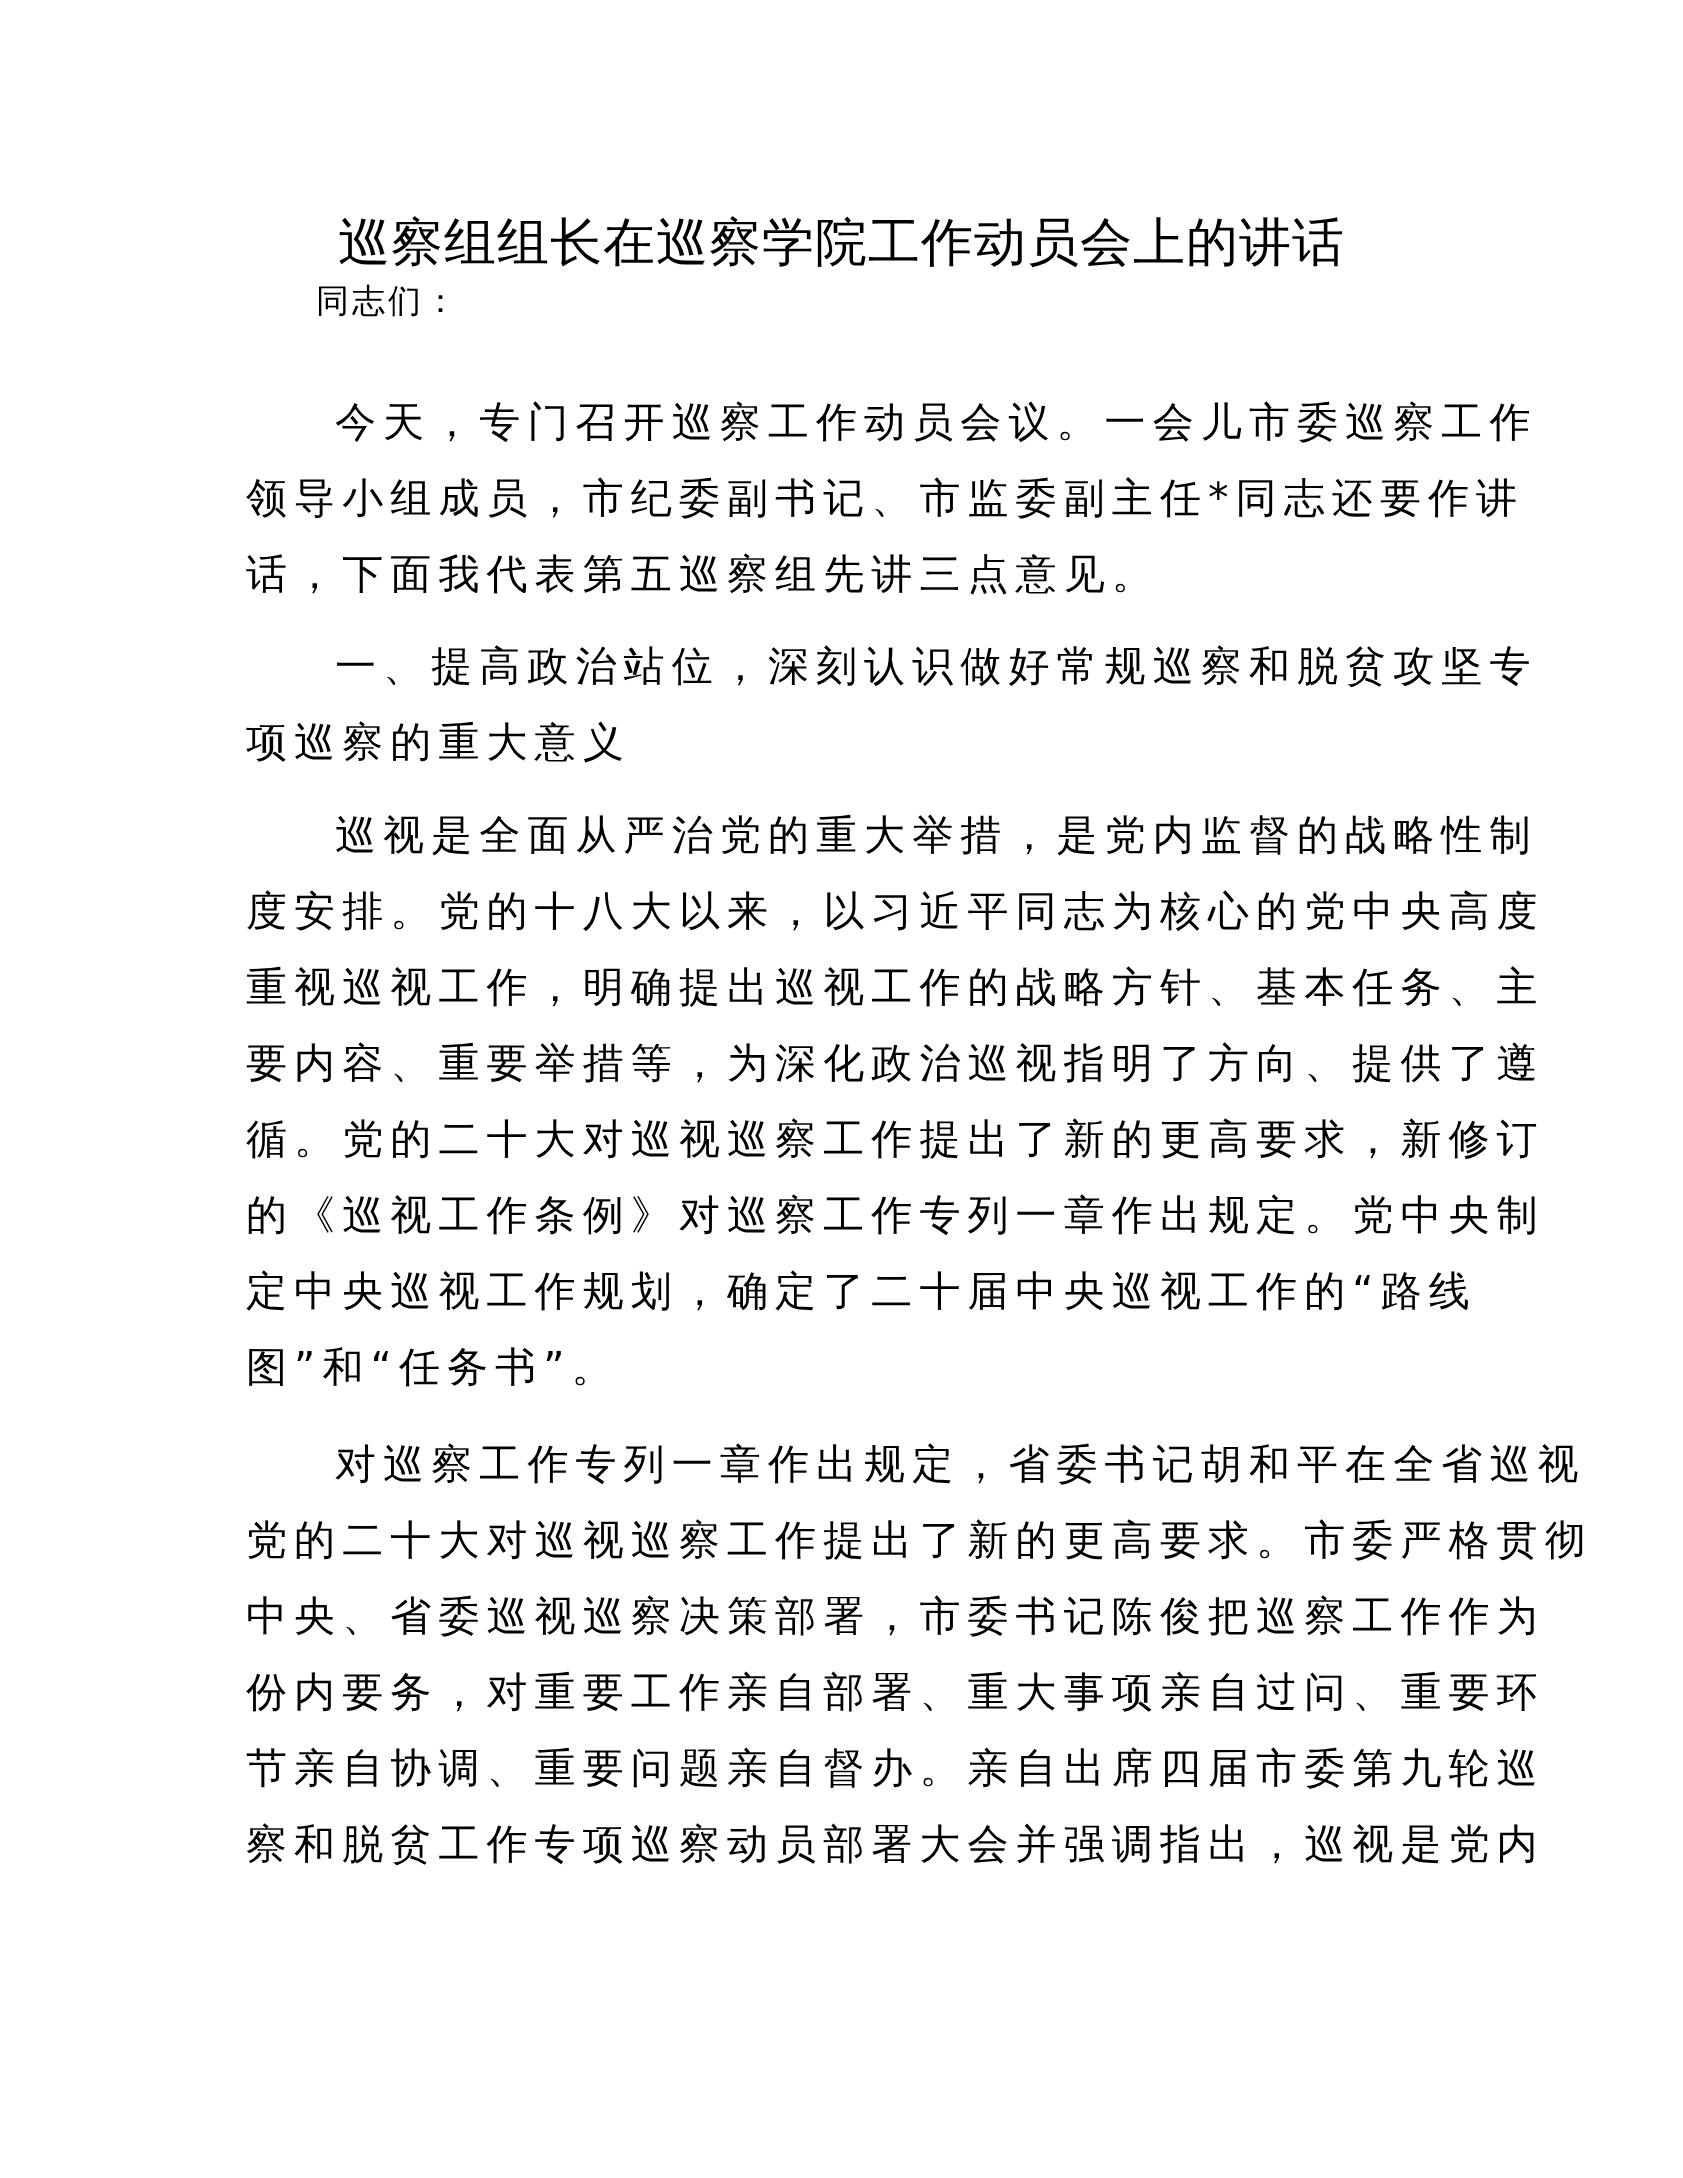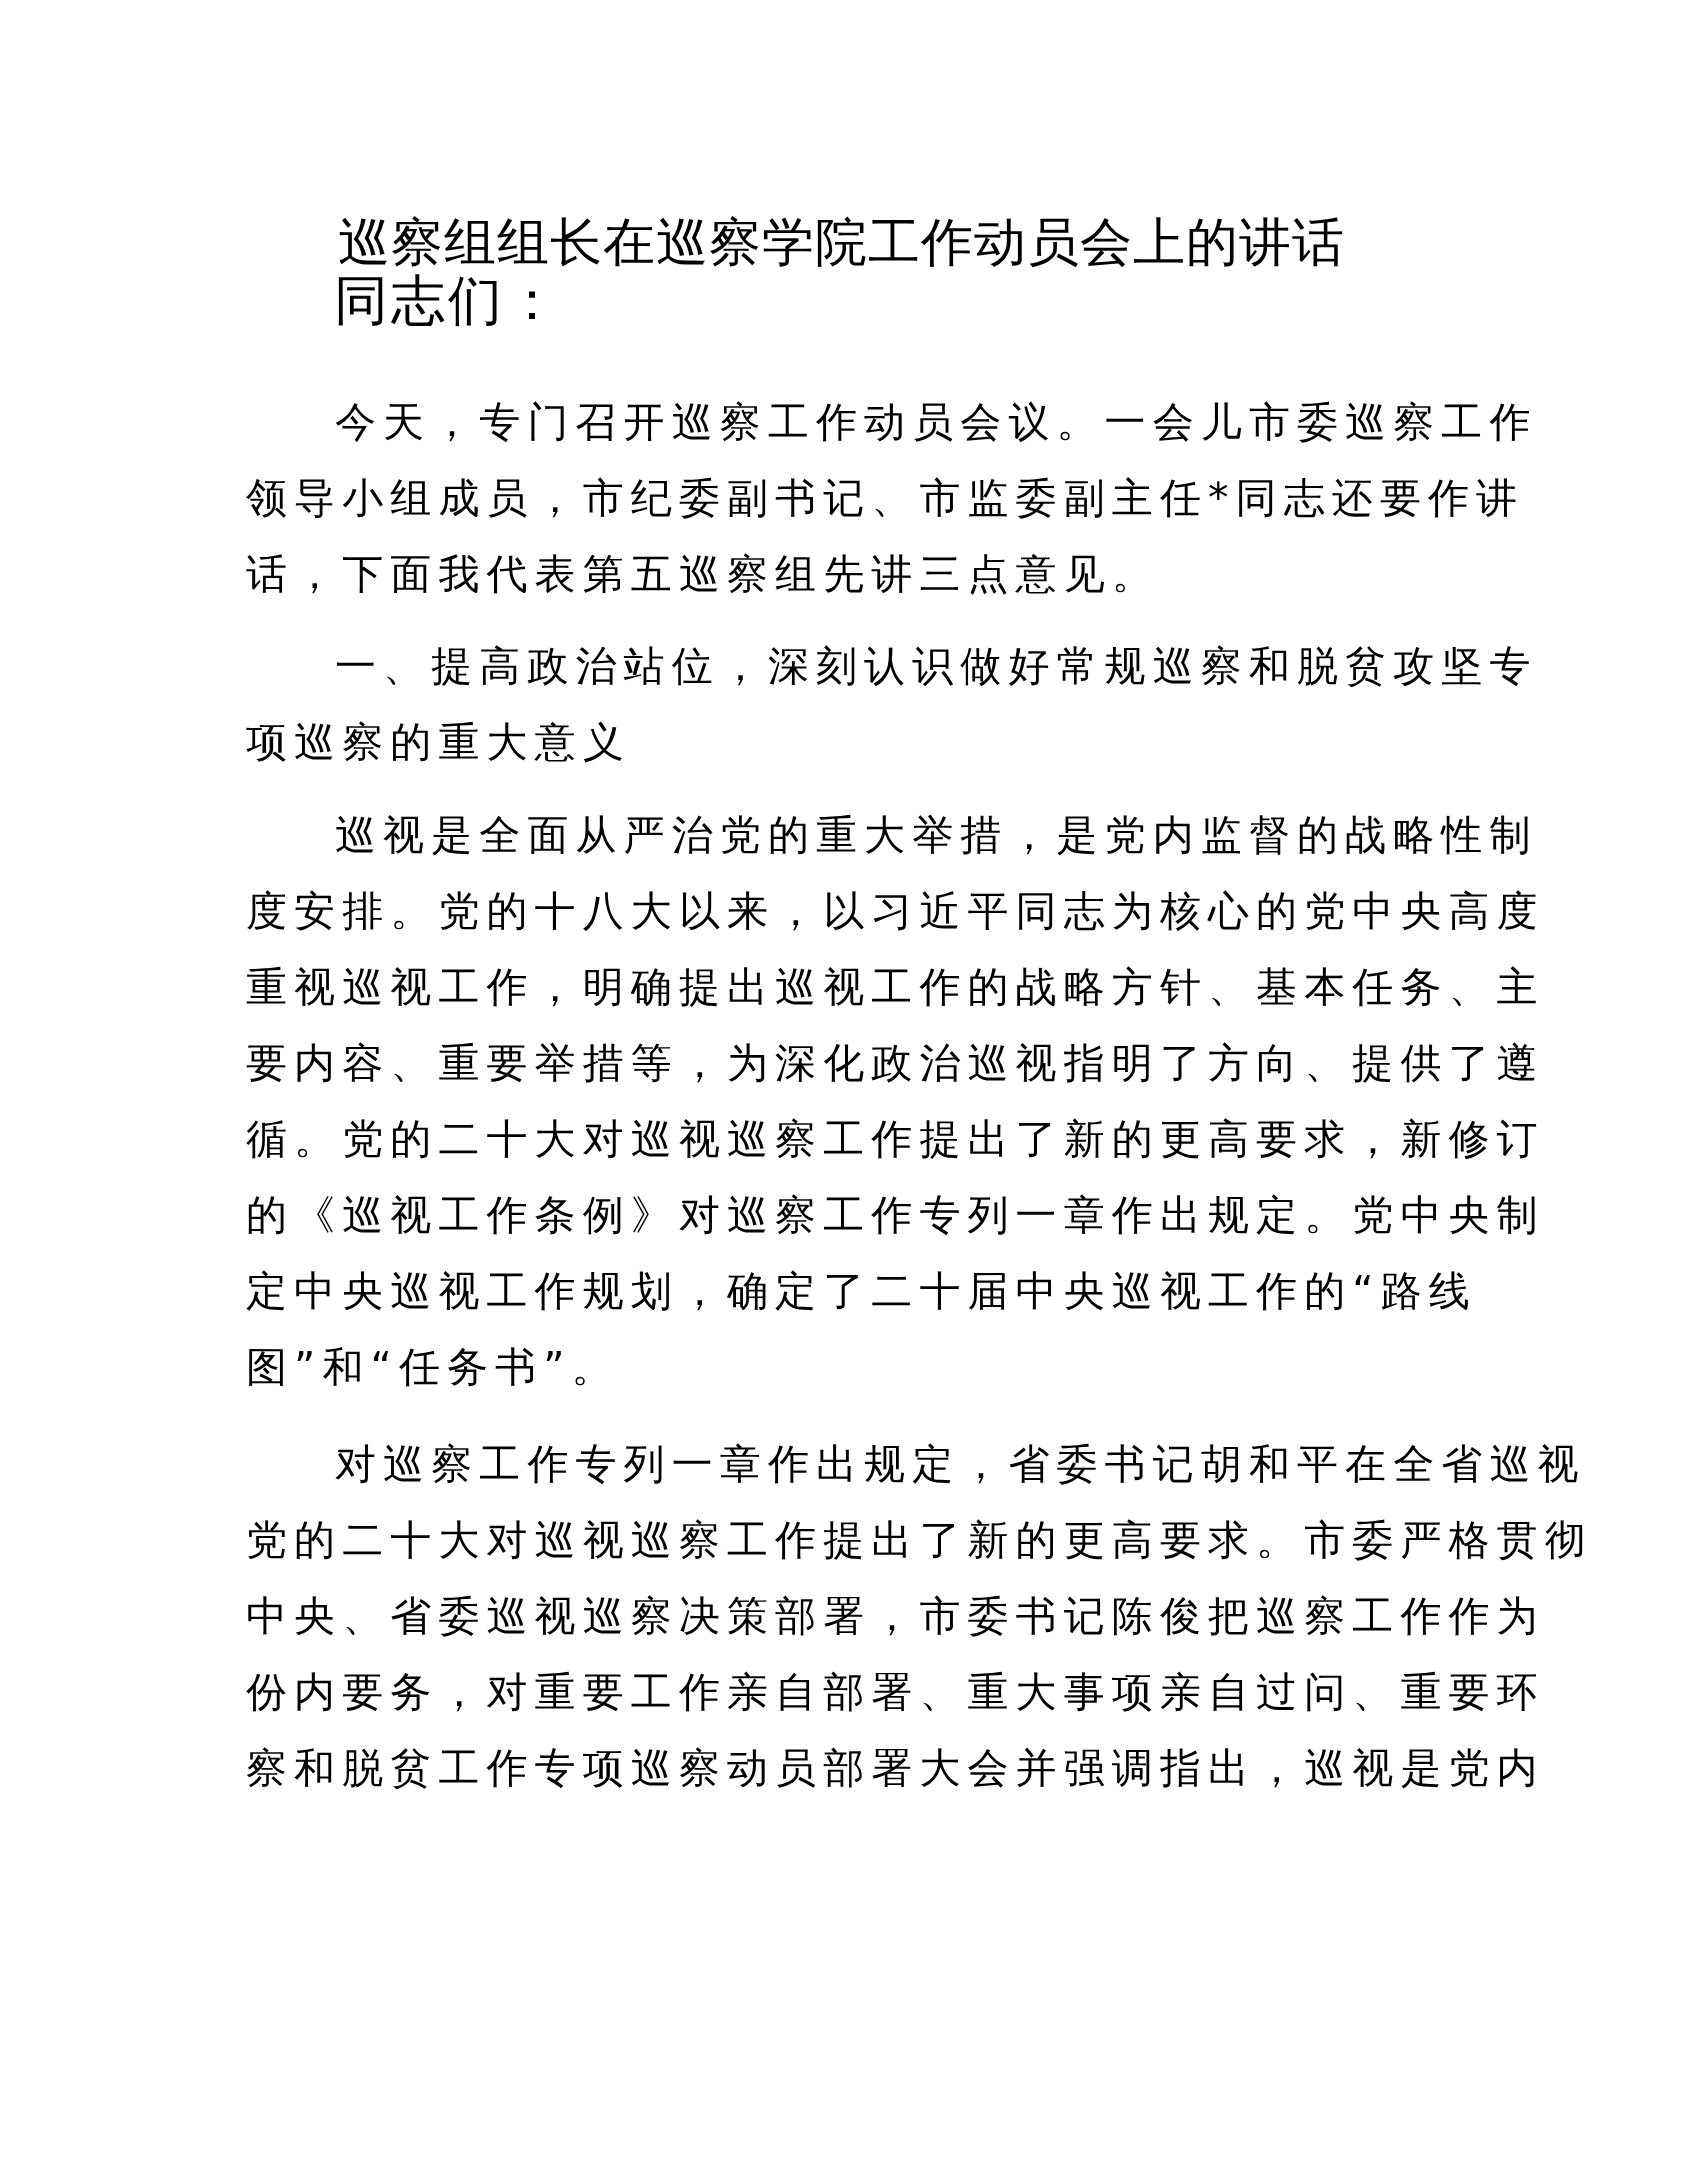--- a/index.html
+++ b/index.html
@@ -3,21 +3,21 @@
 <meta charset="utf-8">
 <style>
   html, body { margin: 0; padding: 0; background: #ffffff; }
   body { width: 1683px; height: 2178px; position: relative; overflow: hidden;
          font-family: "DejaVu Sans", "Liberation Sans", sans-serif; color: #000; }
   .page { position: absolute; left: 0; top: 0; width: 1683px; height: 2178px; background: #fff; }
   .title { position: absolute; left: 0; width: 1683px; top: 203px; text-align: center;
            font-size: 52px; line-height: 79px; letter-spacing: 1px; }
   .body-text { position: absolute; left: 246px; width: 1192px; font-size: 41px; line-height: 76px;
                letter-spacing: 7.1px; text-align: justify; }
-  .salutation { position: absolute; left: 334px; top: 263px; font-size: 54px; line-height: 76px; letter-spacing: 3px; text-align: center; }
+  .salutation { position: absolute; left: 316px; top: 263px; font-size: 33px; line-height: 76px; letter-spacing: 3px; text-align: center; }
   .line { display: block; white-space: nowrap; }
 </style>
 </head>
 <body>
 
 <div class="page">
   <div class="title">巡察组组长在巡察学院工作动员会上的讲话</div>
   <div class="salutation">同志们：</div>
 
   <div class="body-text" style="top:384px;">
@@ -40,16 +40,17 @@
     <span class="line">的《巡视工作条例》对巡察工作专列一章作出规定。党中央制</span>
     <span class="line">定中央巡视工作规划，确定了二十届中央巡视工作的“路线</span>
     <span class="line">图”和“任务书”。</span>
   </div>
 
   <div class="body-text" style="top:1426px;">
     <span class="line" style="padding-left:89px;">对巡察工作专列一章作出规定，省委书记胡和平在全省巡视</span>
     <span class="line">党的二十大对巡视巡察工作提出了新的更高要求。市委严格贯彻</span>
     <span class="line">中央、省委巡视巡察决策部署，市委书记陈俊把巡察工作作为</span>
     <span class="line">份内要务，对重要工作亲自部署、重大事项亲自过问、重要环</span>
+    <span class="line">节亲自协调、重要问题亲自督办。亲自出席四届市委第九轮巡</span>
     <span class="line">察和脱贫工作专项巡察动员部署大会并强调指出，巡视是党内</span>
   </div>
 </div>
 
 
 </body></html>

